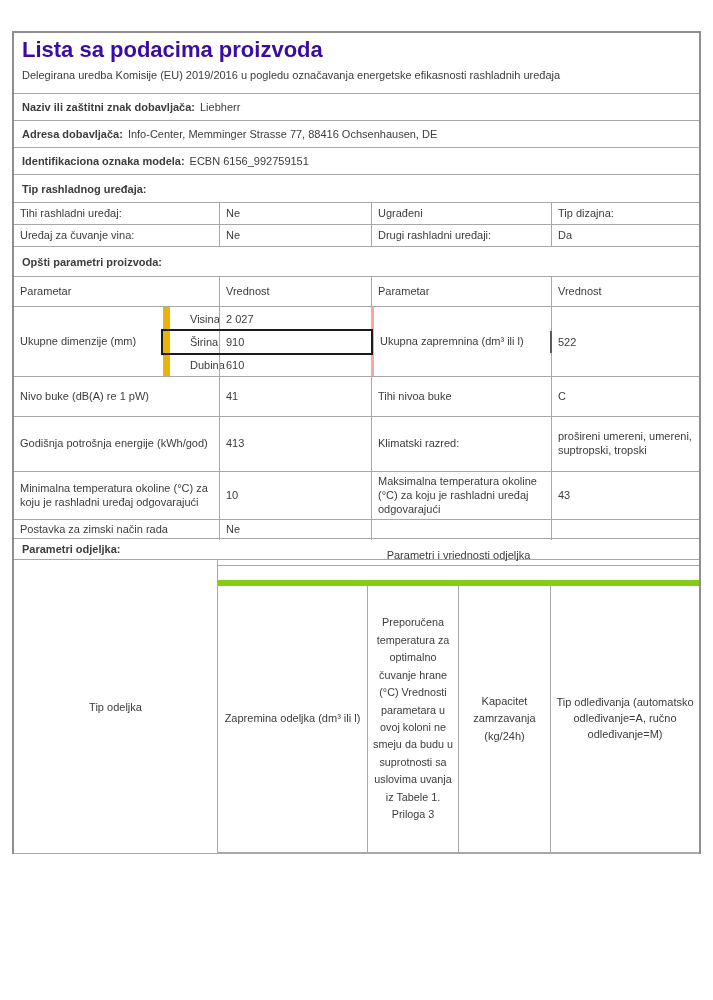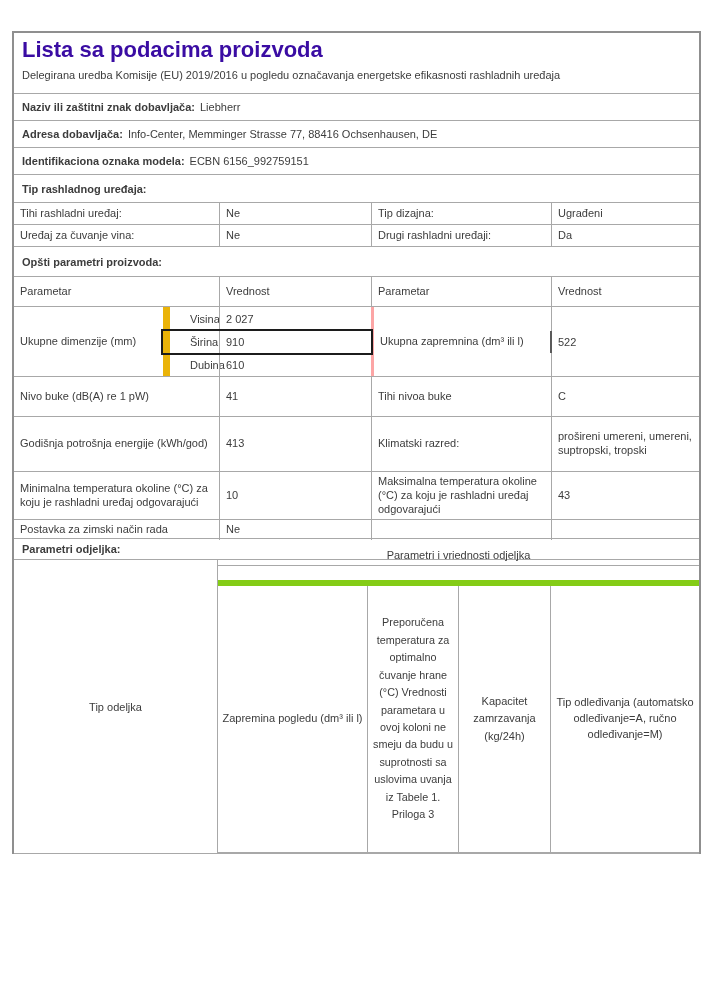--- a/index.html
+++ b/index.html
@@ -79,22 +79,22 @@
     <div class="row info-row">
       <span class="lbl">Identifikaciona oznaka modela:</span>
       <span>ECBN 6156_992759151</span>
     </div>
 
     <div class="row section-row" style="height:28px">Tip rashladnog uređaja:</div>
 
     <div class="t4" style="height:22px">
       <div class="cell">Tihi rashladni uređaj:</div>
       <div class="cell">Ne</div>
+      <div class="cell">Ugrađeni</div>
       <div class="cell">Tip dizajna:</div>
-      <div class="cell">Ugrađeni</div>
     </div>
     <div class="t4" style="height:22px">
       <div class="cell">Uređaj za čuvanje vina:</div>
       <div class="cell">Ne</div>
       <div class="cell">Drugi rashladni uređaji:</div>
       <div class="cell">Da</div>
     </div>
 
     <div class="row section-row" style="height:30px">Opšti parametri proizvoda:</div>
 
@@ -141,21 +141,21 @@
       <div class="cell">Ne</div>
       <div class="cell"></div>
       <div class="cell"></div>
     </div>
 
     <div class="row section-row" style="height:21px">Parametri odjeljka:</div>
 
     <div class="comp">
       <div class="c1">Tip odeljka</div>
       <div class="chead">Parametri i vriednosti odjeljka</div>
-      <div class="sub" style="grid-column:3">Zapremina pogledu (dm³ ili l)</div>
+      <div class="sub" style="grid-column:3">Zapremina odeljka (dm³ ili l)</div>
       <div class="sub b tight" style="grid-column:4">Preporučena temperatura za optimalno čuvanje hrane (°C) Vrednosti parametara u ovoj koloni ne smeju da budu u suprotnosti sa uslovima uvanja iz Tabele 1. Priloga 3</div>
       <div class="sub b" style="grid-column:5">Kapacitet zamrzavanja (kg/24h)</div>
       <div class="sub b sub5" style="grid-column:6">Tip odleđivanja (automatsko odleđivanje=A, ručno odleđivanje=M)</div>
       <div class="data left" style="grid-column:1;border-top:1px solid #a8a8a8">Odeljak sa uslovima ostave</div>
       <div class="data b" style="grid-column:2;border-top:1px solid #a8a8a8">Ne</div>
       <div class="data b" style="grid-column:3;border-top:1px solid #a8a8a8">-</div>
       <div class="data b" style="grid-column:4;border-top:1px solid #a8a8a8">-</div>
       <div class="data b" style="grid-column:5;border-top:1px solid #a8a8a8">-</div>
       <div class="data b" style="grid-column:6;border-top:1px solid #a8a8a8">-</div>
     </div>

